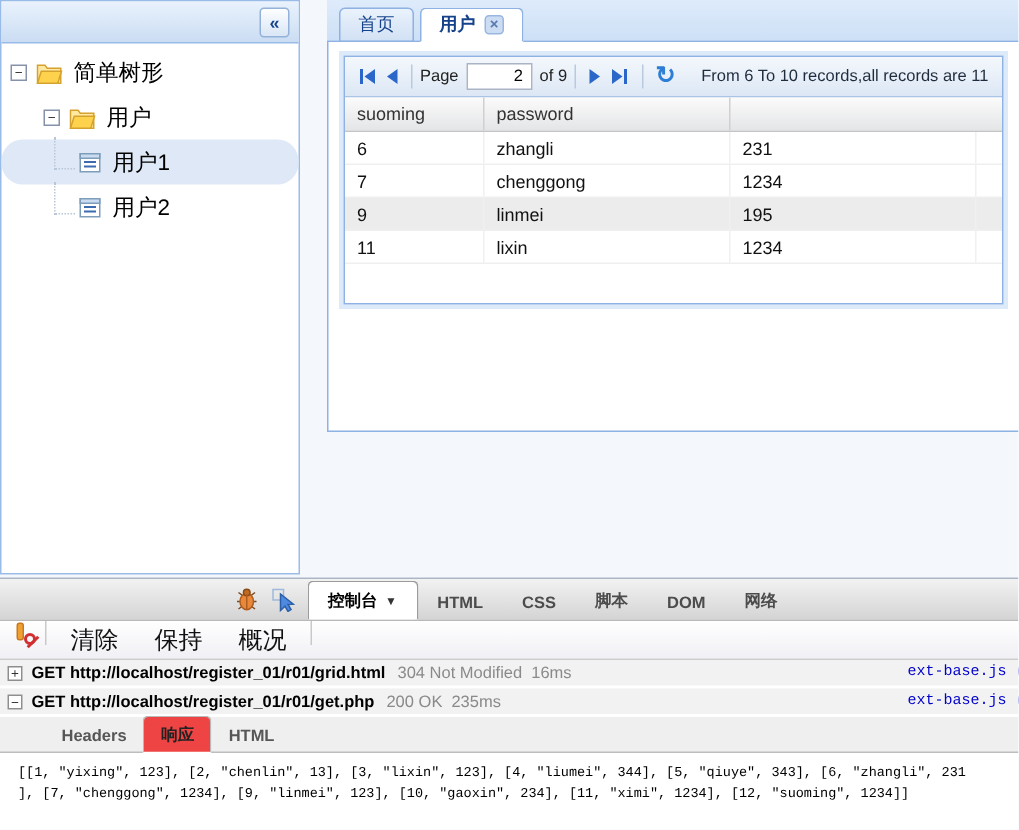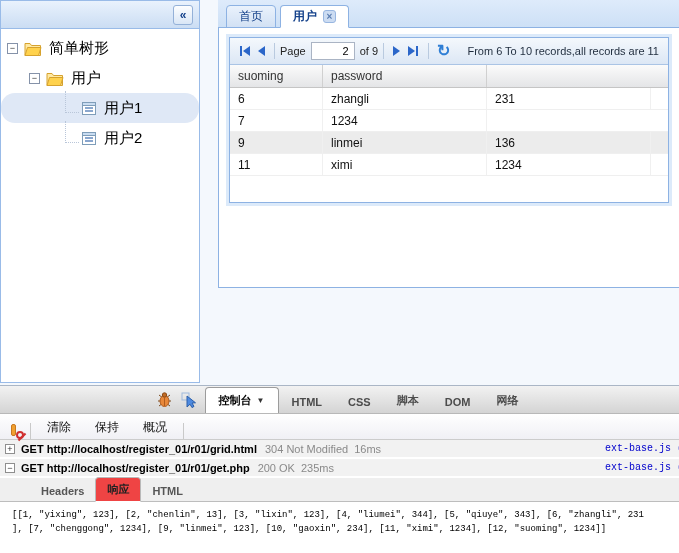--- a/index.html
+++ b/index.html
@@ -15,21 +15,21 @@
     border:1px solid #94B1D8; border-radius:3px; background:linear-gradient(#FDFEFF,#D9E6F6);
     color:#15428B; font-weight:bold; font-size:12px; line-height:18px; text-align:center; cursor:pointer; }
   .tree-body { padding-top:4px; }
   .tree-row { display:flex; align-items:center; height:30px; font-size:15px; color:#000; cursor:pointer; }
   .tree-row.selected { background:#DFE8F6; }
   .twisty { width:11px; height:11px; border:1px solid #8592A9; background:#fff;
     font-size:9px; line-height:8px; text-align:center; color:#333; margin-right:6px; flex:0 0 auto; }
   .elbow { width:14px; height:22px; border-left:1px dotted #B9C6D9; border-bottom:1px dotted #B9C6D9;
     margin-top:-12px; margin-right:2px; flex:0 0 auto; }
   .tree-icon { margin-right:7px; flex:0 0 auto; display:inline-flex; }
-  .indent-0 { padding-left:6px; } .indent-1 { padding-left:28px; } .indent-2 { padding-left:64px;border-radius:14px; }
+  .indent-0 { padding-left:6px; } .indent-1 { padding-left:28px; } .indent-2 { padding-left:35px;border-radius:14px; }
 
   
   .tab-panel { position:absolute; left:218px; top:0; width:472px; height:383px; }
   .tab-strip { height:28px; background:linear-gradient(#DEEBFB,#CDE0F6);
     border-bottom:1px solid #8DB2E3; display:flex; align-items:flex-end; padding-left:8px; }
   .tab { height:23px; margin-right:4px; margin-bottom:-1px; padding:0 12px; display:flex; align-items:center;
     border:1px solid #8DB2E3; border-radius:4px 4px 0 0; font-size:12px; color:#15428B; cursor:pointer;
     background:linear-gradient(#EAF2FC,#D2E1F4); }
   .tab.active { background:#fff; border-bottom:1px solid #fff; font-weight:bold; color:#15428B; }
   .tab-close { width:13px; height:13px; margin-left:6px; border:1px solid #98B6E0; border-radius:3px;
@@ -63,21 +63,21 @@
   
   .firebug { position:absolute; left:0; top:385px; width:679px; height:168px; border-top:1px solid #AAB6C6; background:#fff; }
   .fb-tabbar { height:28px; background:linear-gradient(#F2F2F2,#D4D4D4); border-bottom:1px solid #B8B8B8;
     display:flex; align-items:flex-end; padding-left:8px;justify-content:center; }
   .fb-icon { align-self:center; margin-right:8px; cursor:pointer; display:inline-flex; }
   .fb-tab { font-size:11px; font-weight:bold; color:#4C4C4C; padding:5px 13px; cursor:pointer; }
   .fb-tab.active { background:#fff; border:1px solid #9C9C9C; border-bottom:none; border-radius:4px 4px 0 0;
     color:#000; display:flex; align-items:center; gap:5px; }
   .caret { font-size:8px; color:#333; }
   .fb-toolbar { height:26px; background:linear-gradient(#FFFFFF,#F0F0F5); border-bottom:1px solid #CCC;
-    display:flex; align-items:flex-end; padding-left:8px; font-size:12px; color:#111; }
+    display:flex; align-items:flex-start; padding-left:8px; font-size:16px; color:#111; }
   .fb-btn { padding:3px 12px; cursor:pointer; }
   .fb-sep { width:1px; height:16px; background:#C9C9C9; margin:0 4px; }
   .break-icon { position:relative; width:16px; height:16px; margin-right:2px; cursor:pointer; }
   .break-icon .bar { position:absolute; left:3px; top:1px; width:5px; height:12px; background:#F0A030; border:1px solid #C87820; border-radius:2px; }
   .break-icon .no { position:absolute; right:0; bottom:0; width:8px; height:8px; border:2px solid #D03030; border-radius:50%; }
   .break-icon .no::after { content:""; position:absolute; left:-1px; top:3px; width:10px; height:2px; background:#D03030; transform:rotate(-45deg); }
 
   .net-row { display:flex; align-items:center; height:19px; background:#F2F2F2; border-bottom:2px solid #fff;
     font-size:11px; padding-left:5px; }
   .twisty-sm { width:10px; height:10px; border:1px solid #8E8E8E; background:#fff; font-size:9px; line-height:8px;
@@ -204,30 +204,31 @@
           <div class="gh-cell gh-spacer"></div>
         </div>
 
         <div class="grow">
           <div class="gcell gc0">6</div>
           <div class="gcell gc1">zhangli</div>
           <div class="gcell gc2">231</div>
         </div>
         <div class="grow">
           <div class="gcell gc0">7</div>
+          <div class="gcell gc1">chenggong</div>
           <div class="gcell gc2">1234</div>
         </div>
         <div class="grow hl">
           <div class="gcell gc0">9</div>
           <div class="gcell gc1">linmei</div>
-          <div class="gcell gc2">136</div>
+          <div class="gcell gc2">195</div>
         </div>
         <div class="grow">
           <div class="gcell gc0">11</div>
-          <div class="gcell gc1">ximi</div>
+          <div class="gcell gc1">lixin</div>
           <div class="gcell gc2">1234</div>
         </div>
         <div class="gbody-empty"></div>
       </div>
     </div>
   </div>
 
   <div class="firebug">
 
     <div class="fb-tabbar">

